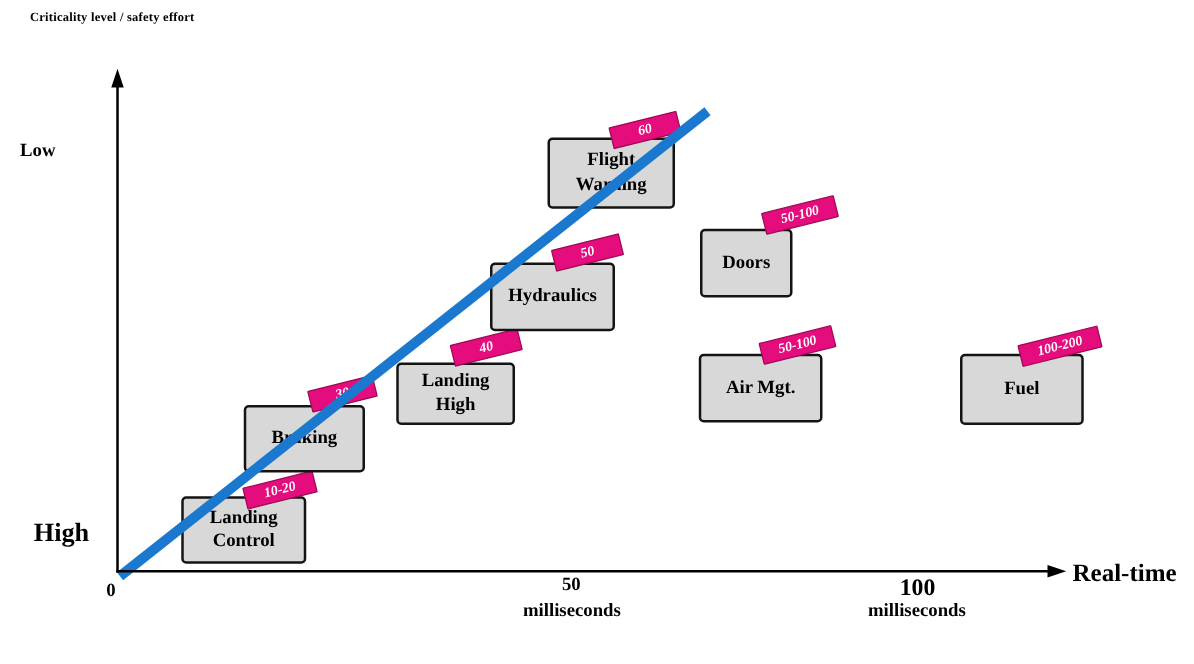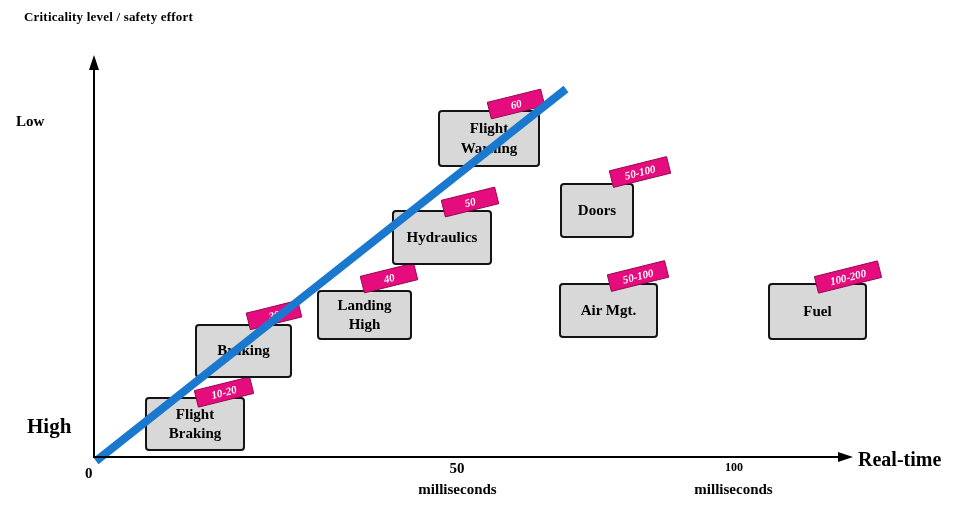--- a/index.html
+++ b/index.html
@@ -6,29 +6,29 @@
   #stage{
     position:relative;
     width:955px;height:531px;
     background:#ffffff;
     font-family:"Liberation Serif", serif;
     font-weight:bold;
     color:#000;
     overflow:hidden;
   }
   .txt{position:absolute;white-space:nowrap;}
-  .title-line{font-size:13px;letter-spacing:0.2px;}
+  .title-line{font-size:10px;letter-spacing:0.2px;}
   #title-line1{left:24px;top:9px;}
   #title-line2{left:9px;top:31px;}
   #label-low{left:16px;top:113px;font-size:15px;}
   #label-high{left:27px;top:414px;font-size:21px;}
   #label-origin{left:85px;top:465px;font-size:15px;}
   #tick50{left:427px;top:460px;width:60px;text-align:center;font-size:15px;}
   #tick50-unit{left:405px;top:481px;width:105px;text-align:center;font-size:15px;}
-  #tick100{left:704px;top:460px;width:60px;text-align:center;font-size:12px;}
+  #tick100{left:704px;top:460px;width:60px;text-align:center;font-size:19px;}
   #tick100-unit{left:681px;top:481px;width:105px;text-align:center;font-size:15px;}
   #label-realtime{left:858px;top:448px;font-size:20px;}
 
   .sys{position:absolute;}
   .sysbox{
     position:absolute;left:0;top:0;
     background:#d8d8d8;
     border:2px solid #141414;
     border-radius:4px;
     display:flex;align-items:center;justify-content:center;
@@ -80,21 +80,21 @@
   <div class="txt" id="label-high">High</div>
 
   <div class="txt" id="label-origin">0</div>
   <div class="txt" id="tick50">50</div>
   <div class="txt" id="tick50-unit">milliseconds</div>
   <div class="txt" id="tick100">100</div>
   <div class="txt" id="tick100-unit">milliseconds</div>
   <div class="txt" id="label-realtime">Real-time</div>
 
   <div class="sys s0">
-    <div class="sysbox">Flight Braking</div>
+    <div class="sysbox">Landing Control</div>
     <div class="tag">10-20</div>
   </div>
   <div class="sys s1">
     <div class="sysbox">Braking</div>
     <div class="tag">30</div>
   </div>
   <div class="sys s2">
     <div class="sysbox">Landing High</div>
     <div class="tag">40</div>
   </div>

